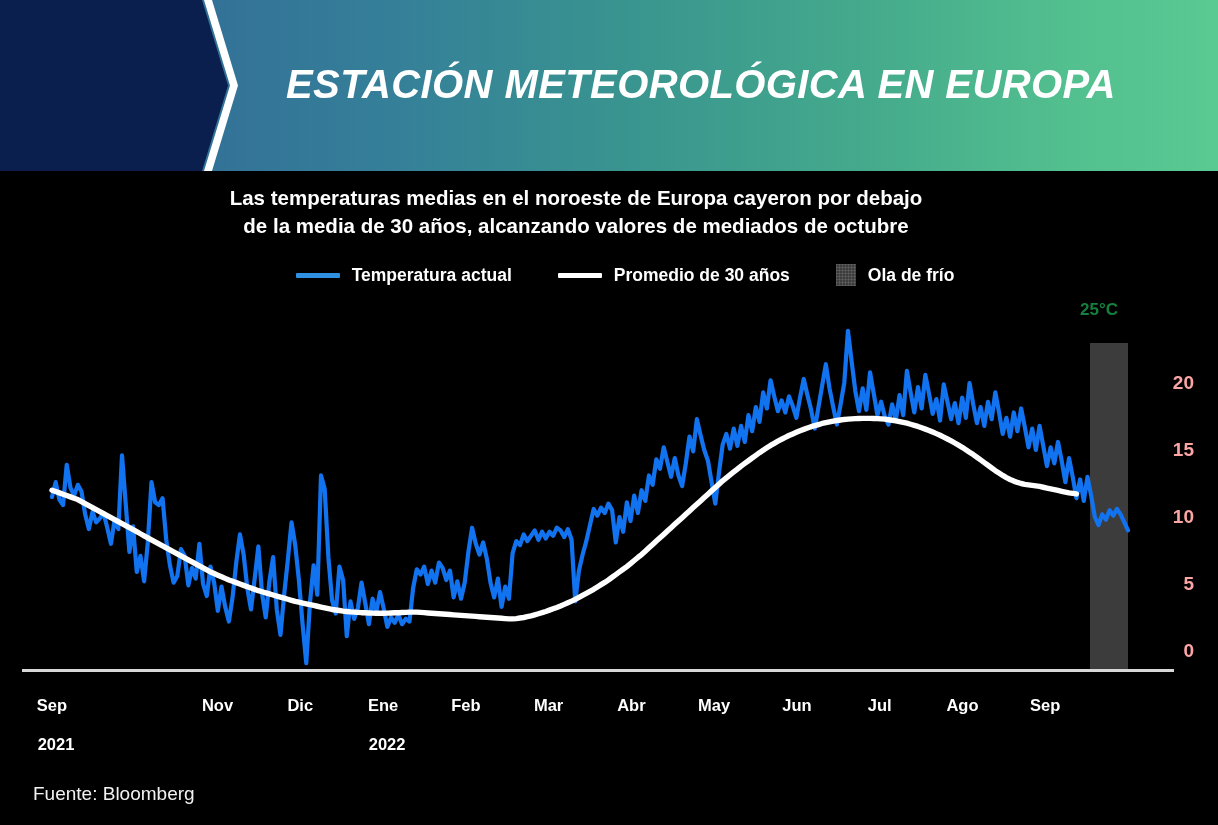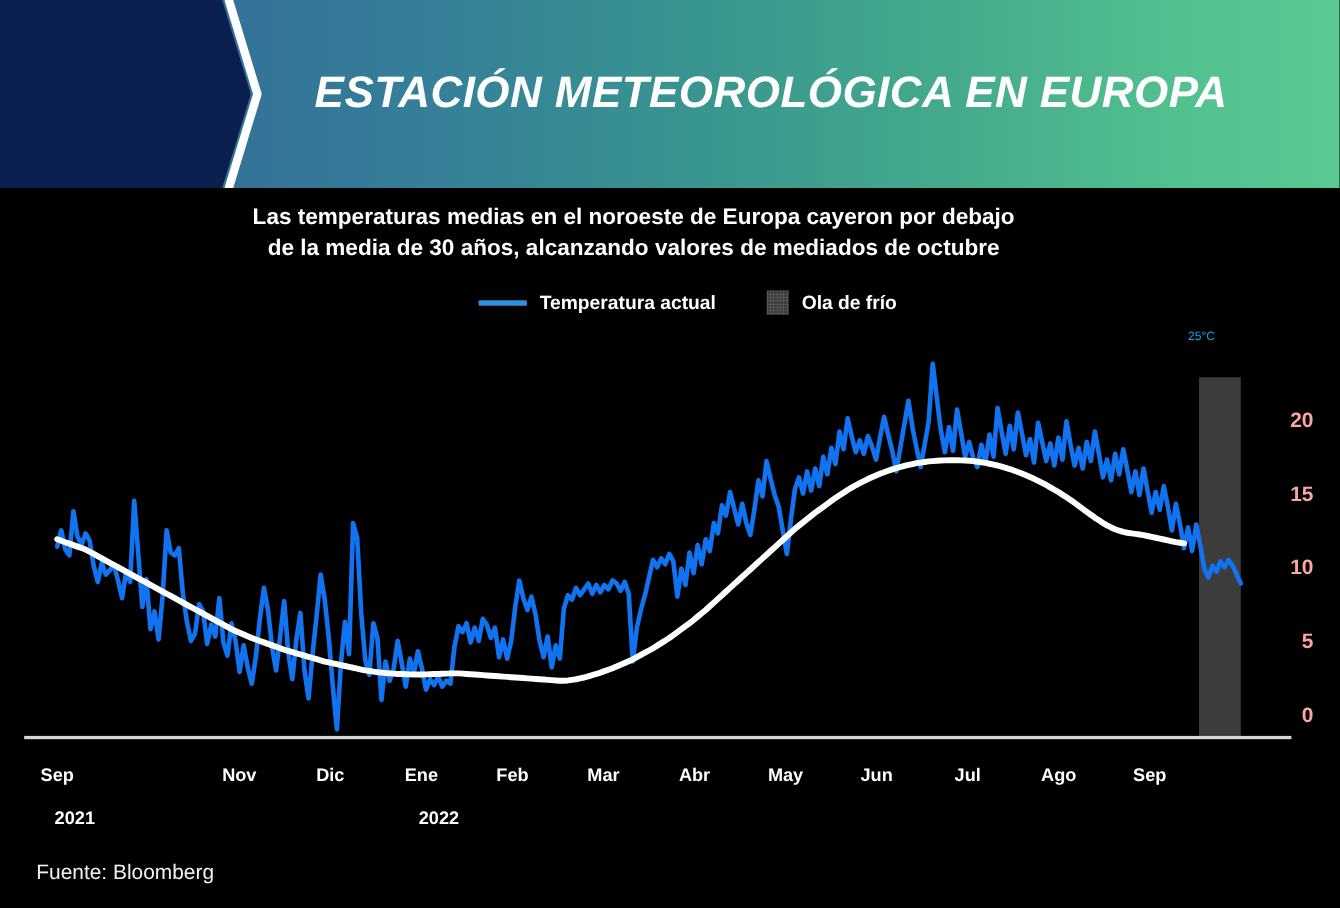--- a/index.html
+++ b/index.html
@@ -71,41 +71,41 @@
     background-image: repeating-linear-gradient(0deg, rgba(255,255,255,.10) 0 1px, transparent 1px 3px),
                       repeating-linear-gradient(90deg, rgba(255,255,255,.10) 0 1px, transparent 1px 3px);
   }
   .legend-label { font-size: 17.5px; font-weight: 700; color: #ffffff; white-space: nowrap; }
 
   
   .chart-area { position: absolute; left: 0; top: 290px; width: 1218px; height: 390px; }
   #plot { position: absolute; left: 0; top: 0; }
 
   .band-label {
-    position: absolute; font-size: 11px; font-weight: 400; color: #0ea5e9;
+    position: absolute; font-size: 17px; font-weight: 700; color: #15803d;
     white-space: nowrap;
   }
 
   .ytick {
     position: absolute; right: 24px; font-size: 19px; font-weight: 700;
     color: #fca5a5; text-align: right; white-space: nowrap; transform: translateY(-50%);
   }
 
   .axis-line {
     position: absolute; left: 22px; top: 669px; width: 1152px; height: 3px;
     background: #d7d7d7;
   }
 
   
   .xlabels { position: absolute; left: 0; top: 696px; width: 978px; height: 28px; }
   .xlabel {
     position: absolute; font-size: 16.5px; font-weight: 700; color: #ffffff;
     transform: translateX(-50%); white-space: nowrap;
   }
-  .xyears { position: absolute; left: 16px; top: 735px; width: 980px; height: 26px; }
+  .xyears { position: absolute; left: 4px; top: 735px; width: 980px; height: 26px; }
   .xyear {
     position: absolute; font-size: 16.5px; font-weight: 700; color: #ffffff;
     transform: translateX(-50%); white-space: nowrap;
   }
 
   
   .footer {
     position: absolute; left: 33px; top: 783px;
     font-size: 19px; font-weight: 400; color: #f2f2f2; white-space: nowrap;
   }
@@ -142,20 +142,24 @@
     <div>Las temperaturas medias en el noroeste de Europa cayeron por debajo</div>
     <div>de la media de 30 años, alcanzando valores de mediados de octubre</div>
   </div>
 
   <div class="legend" id="legend">
       <div class="legend-item">
         <span class="legend-swatch-line" style="background: rgb(47, 143, 224);"></span>
         <span class="legend-label">Temperatura actual</span>
       </div>
       <div class="legend-item">
+        <span class="legend-swatch-line" style="background: rgb(255, 255, 255);"></span>
+        <span class="legend-label">Promedio de 30 años</span>
+      </div>
+      <div class="legend-item">
         <span class="legend-swatch-box"></span>
         <span class="legend-label">Ola de frío</span>
       </div>
     </div>
 
   <div class="chart-area">
     <svg id="plot" width="1218" height="390">
         <rect x="1090" y="53" width="38" height="326" fill="#3c3c3c"></rect>
         <path d="M52.00 206.90L55.68 192.16L59.37 209.58L63.05 214.94L66.74 174.74L70.42 197.52L74.11 205.56L77.79 194.84L81.48 201.54L85.16 224.32L88.85 239.06L92.53 221.64L96.22 232.36L99.90 228.34L103.59 222.98L107.27 237.72L110.96 253.80L114.64 229.68L118.33 239.06L122.01 165.36L125.70 213.60L129.38 261.84L133.07 236.38L136.75 281.94L140.44 265.86L144.12 291.32L147.81 252.46L151.49 192.16L155.18 212.26L158.86 214.94L162.55 208.24L166.23 249.78L169.92 275.24L173.60 292.66L177.29 285.96L180.97 259.16L184.66 265.86L188.34 295.34L192.03 277.92L195.71 288.64L199.40 253.80L203.08 294.00L206.77 306.06L210.45 276.58L214.14 292.66L217.82 320.80L221.51 296.68L225.19 316.78L228.88 331.52L232.56 307.40L236.25 272.56L239.93 244.42L243.62 264.52L247.30 298.02L250.99 319.46L254.67 288.64L258.36 256.48L262.04 303.38L265.73 327.50L269.41 291.32L273.10 267.20L276.78 319.46L280.47 344.92L284.15 304.72L287.84 269.88L291.52 232.36L295.21 255.14L298.89 289.98L302.58 334.20L306.26 373.06L309.95 312.76L313.63 275.24L317.32 304.72L321.00 185.46L324.68 198.86L328.37 267.20L332.05 310.08L335.74 323.48L339.42 276.58L343.11 289.98L346.79 346.26L350.48 311.42L354.16 328.84L357.85 318.12L361.53 292.66L365.22 312.76L368.90 334.20L372.59 308.74L376.27 322.14L379.96 302.04L383.64 318.12L387.33 336.88L391.01 327.50L394.70 332.86L398.38 324.82L402.07 334.20L405.75 328.84L409.44 331.52L413.12 298.02L416.81 279.26L420.49 284.62L424.18 276.58L427.86 294.00L431.55 280.60L435.23 292.66L438.92 272.56L442.60 277.92L446.29 289.98L449.97 280.60L453.66 307.40L457.34 291.32L461.03 308.74L464.71 292.66L468.40 261.84L472.08 237.72L475.77 253.80L479.45 264.52L483.14 252.46L486.82 268.54L490.51 292.66L494.19 307.40L497.88 288.64L501.56 316.78L505.25 296.68L508.93 308.74L512.62 263.18L516.30 251.12L519.99 255.14L523.67 244.42L527.36 251.12L531.04 245.76L534.73 240.40L538.41 249.78L542.10 241.74L545.78 248.44L549.47 241.74L553.15 245.76L556.84 237.72L560.52 240.40L564.21 247.10L567.89 239.06L571.58 249.78L575.26 311.42L578.95 280.60L582.63 264.52L586.32 251.12L590.00 235.04L593.68 218.96L597.37 225.66L601.05 217.62L604.74 222.98L608.42 213.60L612.11 220.30L615.79 252.46L619.48 227.00L623.16 241.74L626.85 212.26L630.53 231.02L634.22 205.56L637.90 222.98L641.59 200.20L645.27 210.92L648.96 185.46L652.64 194.84L656.33 169.38L660.01 178.76L663.70 157.32L667.38 172.06L671.07 186.80L674.75 168.04L678.44 185.46L682.12 196.18L685.81 173.40L689.49 146.60L693.18 161.34L696.86 129.18L700.55 145.26L704.23 160.00L707.92 170.72L711.60 192.16L715.29 213.60L718.97 182.78L722.66 154.64L726.34 143.92L730.03 158.66L733.71 138.56L737.40 155.98L741.08 135.88L744.77 151.96L748.45 125.16L752.14 141.24L755.82 117.12L759.51 131.86L763.19 102.38L766.88 118.46L770.56 90.32L774.25 106.40L777.93 121.14L781.62 110.42L785.30 122.48L788.99 106.40L792.67 115.78L796.36 127.84L800.04 107.74L803.73 88.98L807.41 105.06L811.10 119.80L814.78 138.56L818.47 117.12L822.15 95.68L825.84 74.24L829.52 98.36L833.21 117.12L836.89 134.54L840.58 114.44L844.26 93.00L847.95 40.74L851.63 71.56L855.32 101.04L859.00 121.14L862.68 98.36L866.37 119.80L870.05 82.28L873.74 103.72L877.42 125.16L881.11 111.76L884.79 126.50L888.48 134.54L892.16 114.44L895.85 130.52L899.53 105.06L903.22 125.16L906.90 80.94L910.59 102.38L914.27 122.48L917.96 97.02L921.64 118.46L925.33 84.96L929.01 103.72L932.70 123.82L936.38 109.08L940.07 130.52L943.75 94.34L947.44 111.76L951.12 129.18L954.81 113.10L958.49 133.20L962.18 107.74L965.86 127.84L969.55 93.00L973.23 114.44L976.92 133.20L980.60 117.12L984.29 135.88L987.97 111.76L991.66 129.18L995.34 102.38L999.03 122.48L1002.71 143.92L1006.40 127.84L1010.08 146.60L1013.77 122.48L1017.45 141.24L1021.14 118.46L1024.82 137.22L1028.51 157.32L1032.19 138.56L1035.88 160.00L1039.56 135.88L1043.25 155.98L1046.93 176.08L1050.62 157.32L1054.30 173.40L1057.99 151.96L1061.67 170.72L1065.36 192.16L1069.04 168.04L1072.73 186.80L1076.41 208.24L1080.10 189.48L1083.78 210.92L1087.47 186.80L1091.15 205.56L1094.84 227.00L1098.52 235.04L1102.21 224.32L1105.89 229.68L1109.58 220.30L1113.26 225.66L1116.95 218.96L1120.63 224.32L1124.32 232.36L1128.00 240.40" fill="none" stroke="#1273f0" stroke-width="4.2" stroke-linejoin="round" stroke-linecap="round"></path>
         <path d="M52.00 200.20L55.68 201.54L59.37 202.88L63.05 204.22L66.74 205.56L70.42 206.90L74.11 208.24L77.79 209.58L81.48 211.59L85.16 213.60L88.85 215.61L92.53 217.62L96.22 219.63L99.90 221.64L103.59 223.65L107.27 225.66L110.96 227.67L114.64 229.68L118.33 231.69L122.01 233.70L125.70 235.71L129.38 237.72L133.07 239.73L136.75 241.74L140.44 243.75L144.12 245.76L147.81 247.77L151.49 249.78L155.18 251.79L158.86 253.80L162.55 255.81L166.23 257.82L169.92 259.83L173.60 261.84L177.29 263.85L180.97 265.86L184.66 267.87L188.34 269.88L192.03 271.89L195.71 273.90L199.40 275.91L203.08 277.92L206.77 279.93L210.45 281.94L214.14 283.55L217.82 285.16L221.51 286.76L225.19 288.37L228.88 289.98L232.56 291.32L236.25 292.66L239.93 294.00L243.62 295.34L247.30 296.68L250.99 298.02L254.67 299.36L258.36 300.70L262.04 301.77L265.73 302.84L269.41 303.92L273.10 304.99L276.78 306.06L280.47 307.13L284.15 308.20L287.84 309.28L291.52 310.35L295.21 311.42L298.89 312.22L302.58 313.03L306.26 313.83L309.95 314.64L313.63 315.44L317.32 316.24L321.00 317.05L324.68 317.85L328.37 318.66L332.05 319.46L335.74 320.00L339.42 320.53L343.11 321.07L346.79 321.47L350.48 321.87L354.16 322.14L357.85 322.41L361.53 322.68L365.22 322.81L368.90 322.94L372.59 323.08L376.27 323.21L379.96 323.21L383.64 323.21L387.33 323.08L391.01 322.94L394.70 322.81L398.38 322.68L402.07 322.54L405.75 322.41L409.44 322.14L413.12 322.14L416.81 322.14L420.49 322.41L424.18 322.68L427.86 322.94L431.55 323.21L435.23 323.48L438.92 323.75L442.60 324.02L446.29 324.28L449.97 324.55L453.66 324.82L457.34 325.09L461.03 325.36L464.71 325.62L468.40 325.89L472.08 326.16L475.77 326.43L479.45 326.70L483.14 326.96L486.82 327.23L490.51 327.50L494.19 327.77L497.88 328.04L501.56 328.30L505.25 328.57L508.93 328.84L512.62 328.84L516.30 328.57L519.99 328.04L523.67 327.50L527.36 326.70L531.04 325.89L534.73 324.82L538.41 323.75L542.10 322.68L545.78 321.47L549.47 320.13L553.15 318.79L556.84 317.45L560.52 315.98L564.21 314.37L567.89 312.76L571.58 311.15L575.26 309.41L578.95 307.40L582.63 305.39L586.32 303.38L590.00 301.37L593.68 299.36L597.37 296.95L601.05 294.67L604.74 292.39L608.42 289.98L612.11 287.30L615.79 284.62L619.48 281.94L623.16 279.26L626.85 276.58L630.53 273.63L634.22 270.55L637.90 267.47L641.59 264.52L645.27 261.17L648.96 257.82L652.64 254.47L656.33 251.12L660.01 247.77L663.70 244.42L667.38 241.07L671.07 237.72L674.75 234.37L678.44 231.02L682.12 227.67L685.81 224.32L689.49 220.97L693.18 217.62L696.86 214.27L700.55 210.92L704.23 207.57L707.92 204.22L711.60 200.87L715.29 197.52L718.97 194.17L722.66 190.82L726.34 187.87L730.03 184.92L733.71 181.98L737.40 179.03L741.08 176.08L744.77 173.40L748.45 170.72L752.14 168.04L755.82 165.36L759.51 162.68L763.19 160.27L766.88 157.86L770.56 155.44L774.25 153.30L777.93 151.16L781.62 149.28L785.30 147.40L788.99 145.53L792.67 143.92L796.36 142.31L800.04 140.70L803.73 139.36L807.41 138.02L811.10 136.68L814.78 135.61L818.47 134.54L822.15 133.47L825.84 132.66L829.52 131.86L833.21 131.06L836.89 130.52L840.58 129.98L844.26 129.45L847.95 129.18L851.63 128.91L855.32 128.64L859.00 128.51L862.68 128.38L866.37 128.38L870.05 128.38L873.74 128.51L877.42 128.64L881.11 128.91L884.79 129.18L888.48 129.72L892.16 130.25L895.85 130.79L899.53 131.59L903.22 132.40L906.90 133.20L910.59 134.27L914.27 135.34L917.96 136.42L921.64 137.76L925.33 139.10L929.01 140.44L932.70 142.04L936.38 143.65L940.07 145.26L943.75 147.14L947.44 149.01L951.12 150.89L954.81 153.03L958.49 155.18L962.18 157.32L965.86 159.73L969.55 162.14L973.23 164.56L976.92 167.24L980.60 169.92L984.29 172.60L987.97 175.28L991.66 177.96L995.34 180.64L999.03 183.05L1002.71 185.46L1006.40 187.60L1010.08 189.48L1013.77 191.09L1017.45 192.43L1021.14 193.50L1024.82 194.30L1028.51 194.84L1032.19 195.38L1035.88 195.91L1039.56 196.45L1043.25 197.25L1046.93 198.06L1050.62 198.86L1054.30 199.66L1057.99 200.47L1061.67 201.27L1065.36 202.08L1069.04 202.88L1072.73 203.42L1076.41 203.95" fill="none" stroke="#ffffff" stroke-width="5.4" stroke-linejoin="round" stroke-linecap="round"></path>

